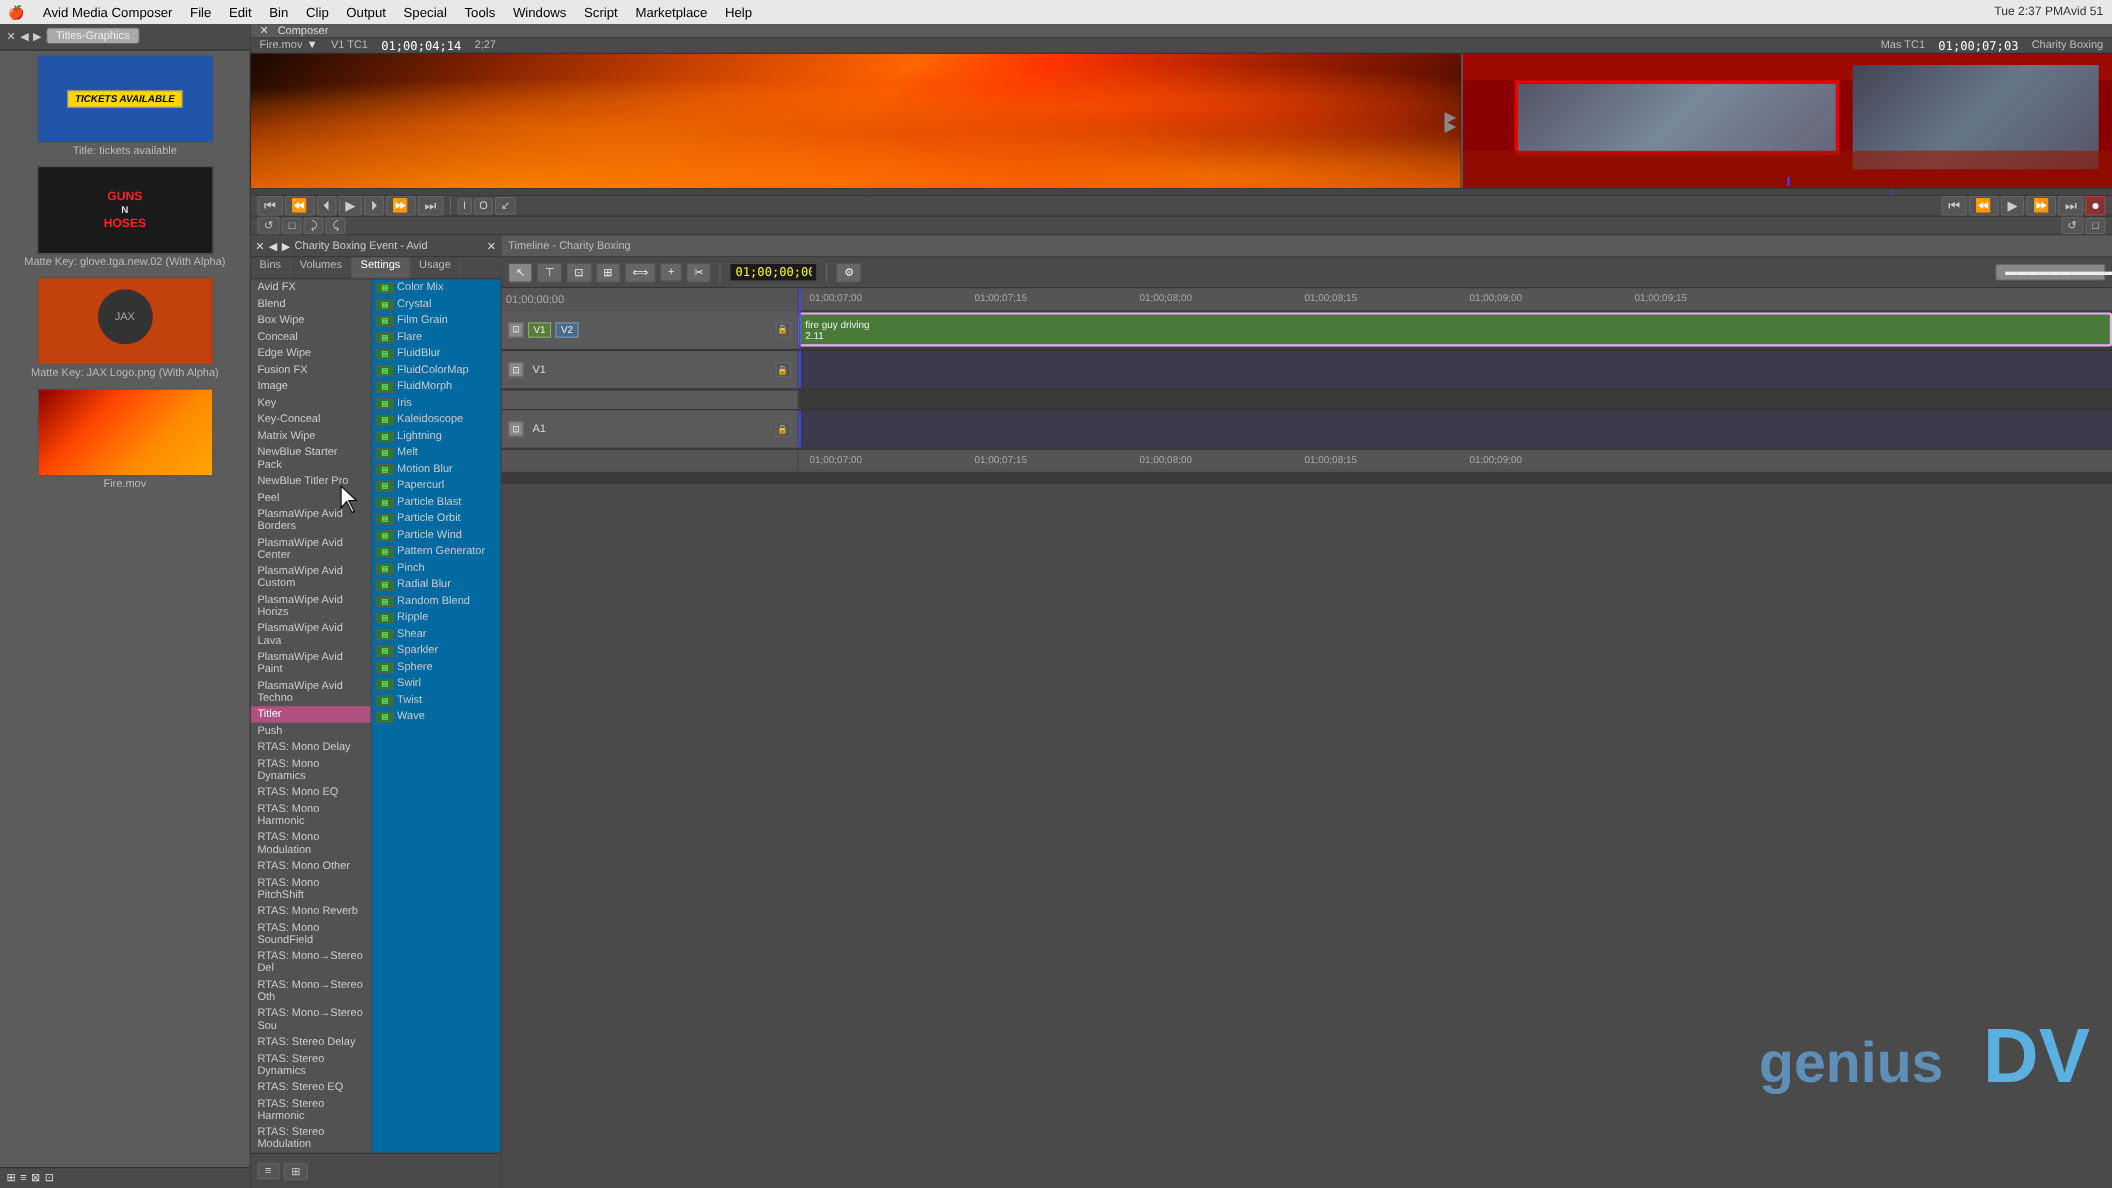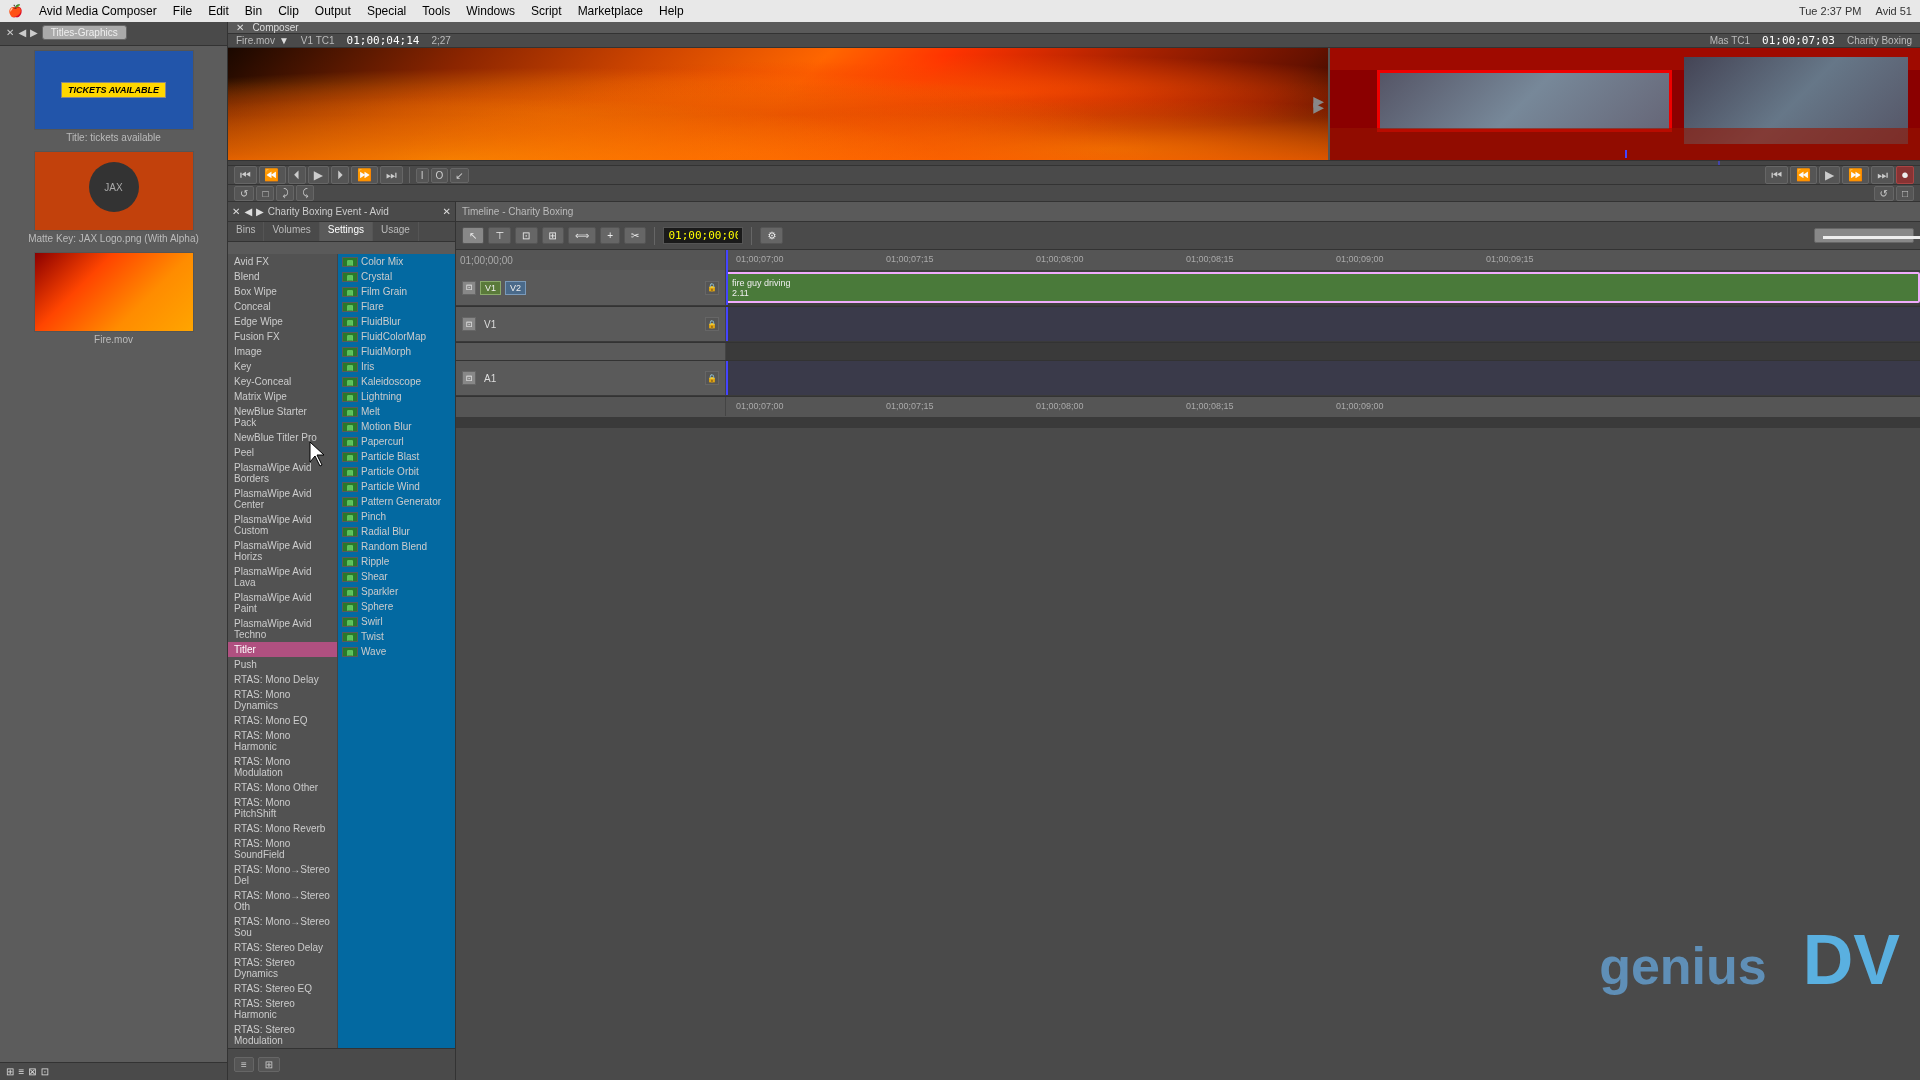--- a/index.html
+++ b/index.html
@@ -1,21 +1,21 @@
 <!DOCTYPE html>
 <html><head>
   <meta charset="utf-8">
   <style>
     * { box-sizing: border-box; margin: 0; padding: 0; }
     body { background: #3a3a3a; font-family: 'Lucida Grande', Arial, sans-serif; font-size: 11px; color: #ddd; width: 1920px; height: 1080px; overflow: hidden; }
 
     
     #menubar { background: #e8e8e8; height: 22px; display: flex; align-items: center; padding: 0 8px; gap: 16px; color: #000; font-size: 12px; }
     #menubar span { cursor: pointer; }
-    .menubar-right { margin-left: auto; display: flex; gap: 14px; align-items: center; color: #333; font-size: 11px; }
+    .menubar-right { margin-left: auto; display: flex; gap: 0; align-items: center; color: #333; font-size: 11px; }
     .tab-btn { background: #888; border: 1px solid #666; border-radius: 3px; padding: 1px 8px; font-size: 10px; color: #eee; cursor: pointer; }
     .tab-btn.active { background: #aaa; }
 
     
     #main { display: flex; height: calc(1080px - 22px); }
 
     
     #left-panel { width: 228px; background: #5c5c5c; border-right: 1px solid #333; display: flex; flex-direction: column; }
     #left-panel-header { background: #4a4a4a; padding: 3px 6px; font-size: 10px; color: #ccc; border-bottom: 1px solid #333; }
     #bin-content { flex: 1; overflow-y: auto; padding: 4px; }
@@ -35,21 +35,21 @@
 
     
     #bottom-area { flex: 1; display: flex; }
     
     
     #effects-panel { width: 228px; background: #5a5a5a; border-right: 1px solid #333; display: flex; flex-direction: column; }
     #effects-tabs { background: #4a4a4a; height: 20px; display: flex; border-bottom: 1px solid #333; }
     .eff-tab { padding: 2px 8px; font-size: 10px; color: #bbb; cursor: pointer; border-right: 1px solid #555; }
     .eff-tab.active { background: #5a5a5a; color: #fff; }
     
-    .effects-split { display: flex; flex: 1; overflow: hidden; margin-top: 12px; }
+    .effects-split { display: flex; flex: 1; overflow: hidden; }
     .cat-list { width: 110px; overflow-y: auto; background: #525252; border-right: 1px solid #444; }
     .cat-item { padding: 2px 6px; font-size: 10px; color: #ccc; cursor: pointer; }
     .cat-item.selected-pink { background: #b05080; color: #fff; }
     .effects-items-list { flex: 1; overflow-y: auto; background: #0369a1; }
     .eff-item { padding: 2px 4px; font-size: 10px; color: #ccc; cursor: pointer; display: flex; align-items: center; gap: 3px; }
     .eff-icon { width: 16px; height: 10px; background: #2a7a2a; border: 1px solid #5a5a5a; display: inline-block; font-size: 7px; color: #8f8; text-align: center; line-height: 10px; }
     
     
     #timeline { flex: 1; background: #4a4a4a; display: flex; flex-direction: column; }
     #timeline-header { background: #5a5a5a; height: 20px; display: flex; align-items: center; padding: 0 6px; font-size: 10px; color: #bbb; border-bottom: 1px solid #333; }
@@ -119,20 +119,26 @@
     </div>
     <div id="bin-content">
 
       <div class="bin-item">
         <div class="bin-thumb" style="background: #2255aa; display:flex; align-items:center; justify-content:center;font-style:italic;">
           <div style="background:#ffd700; padding:2px 6px; font-size:9px; font-weight:bold; color:#000; text-align:center; border:1px solid #888;">TICKETS AVAILABLE</div>
         </div>
         <div class="bin-label">Title: tickets available</div>
       </div>
 
+      <div class="bin-item">
+        <div class="bin-thumb bin-thumb-guns">
+          <div style="color:#ff2222; font-weight:bold; font-size:11px; text-align:center; padding:4px;">GUNS<br><span style="font-size:9px; color:#ddd;">N</span><br>HOSES</div>
+        </div>
+        <div class="bin-label">Matte Key: glove.tga.new.02 (With Alpha)</div>
+      </div>
 
       <div class="bin-item">
         <div class="bin-thumb bin-thumb-jax">
           <div style="width:50px; height:50px; background:#333; border-radius:50%; display:flex; align-items:center; justify-content:center; font-size:10px; color:#aaa; margin:auto; margin-top:10px;">JAX</div>
         </div>
         <div class="bin-label">Matte Key: JAX Logo.png (With Alpha)</div>
       </div>
 
       <div class="bin-item">
         <div class="bin-thumb bin-thumb-fire"></div>

